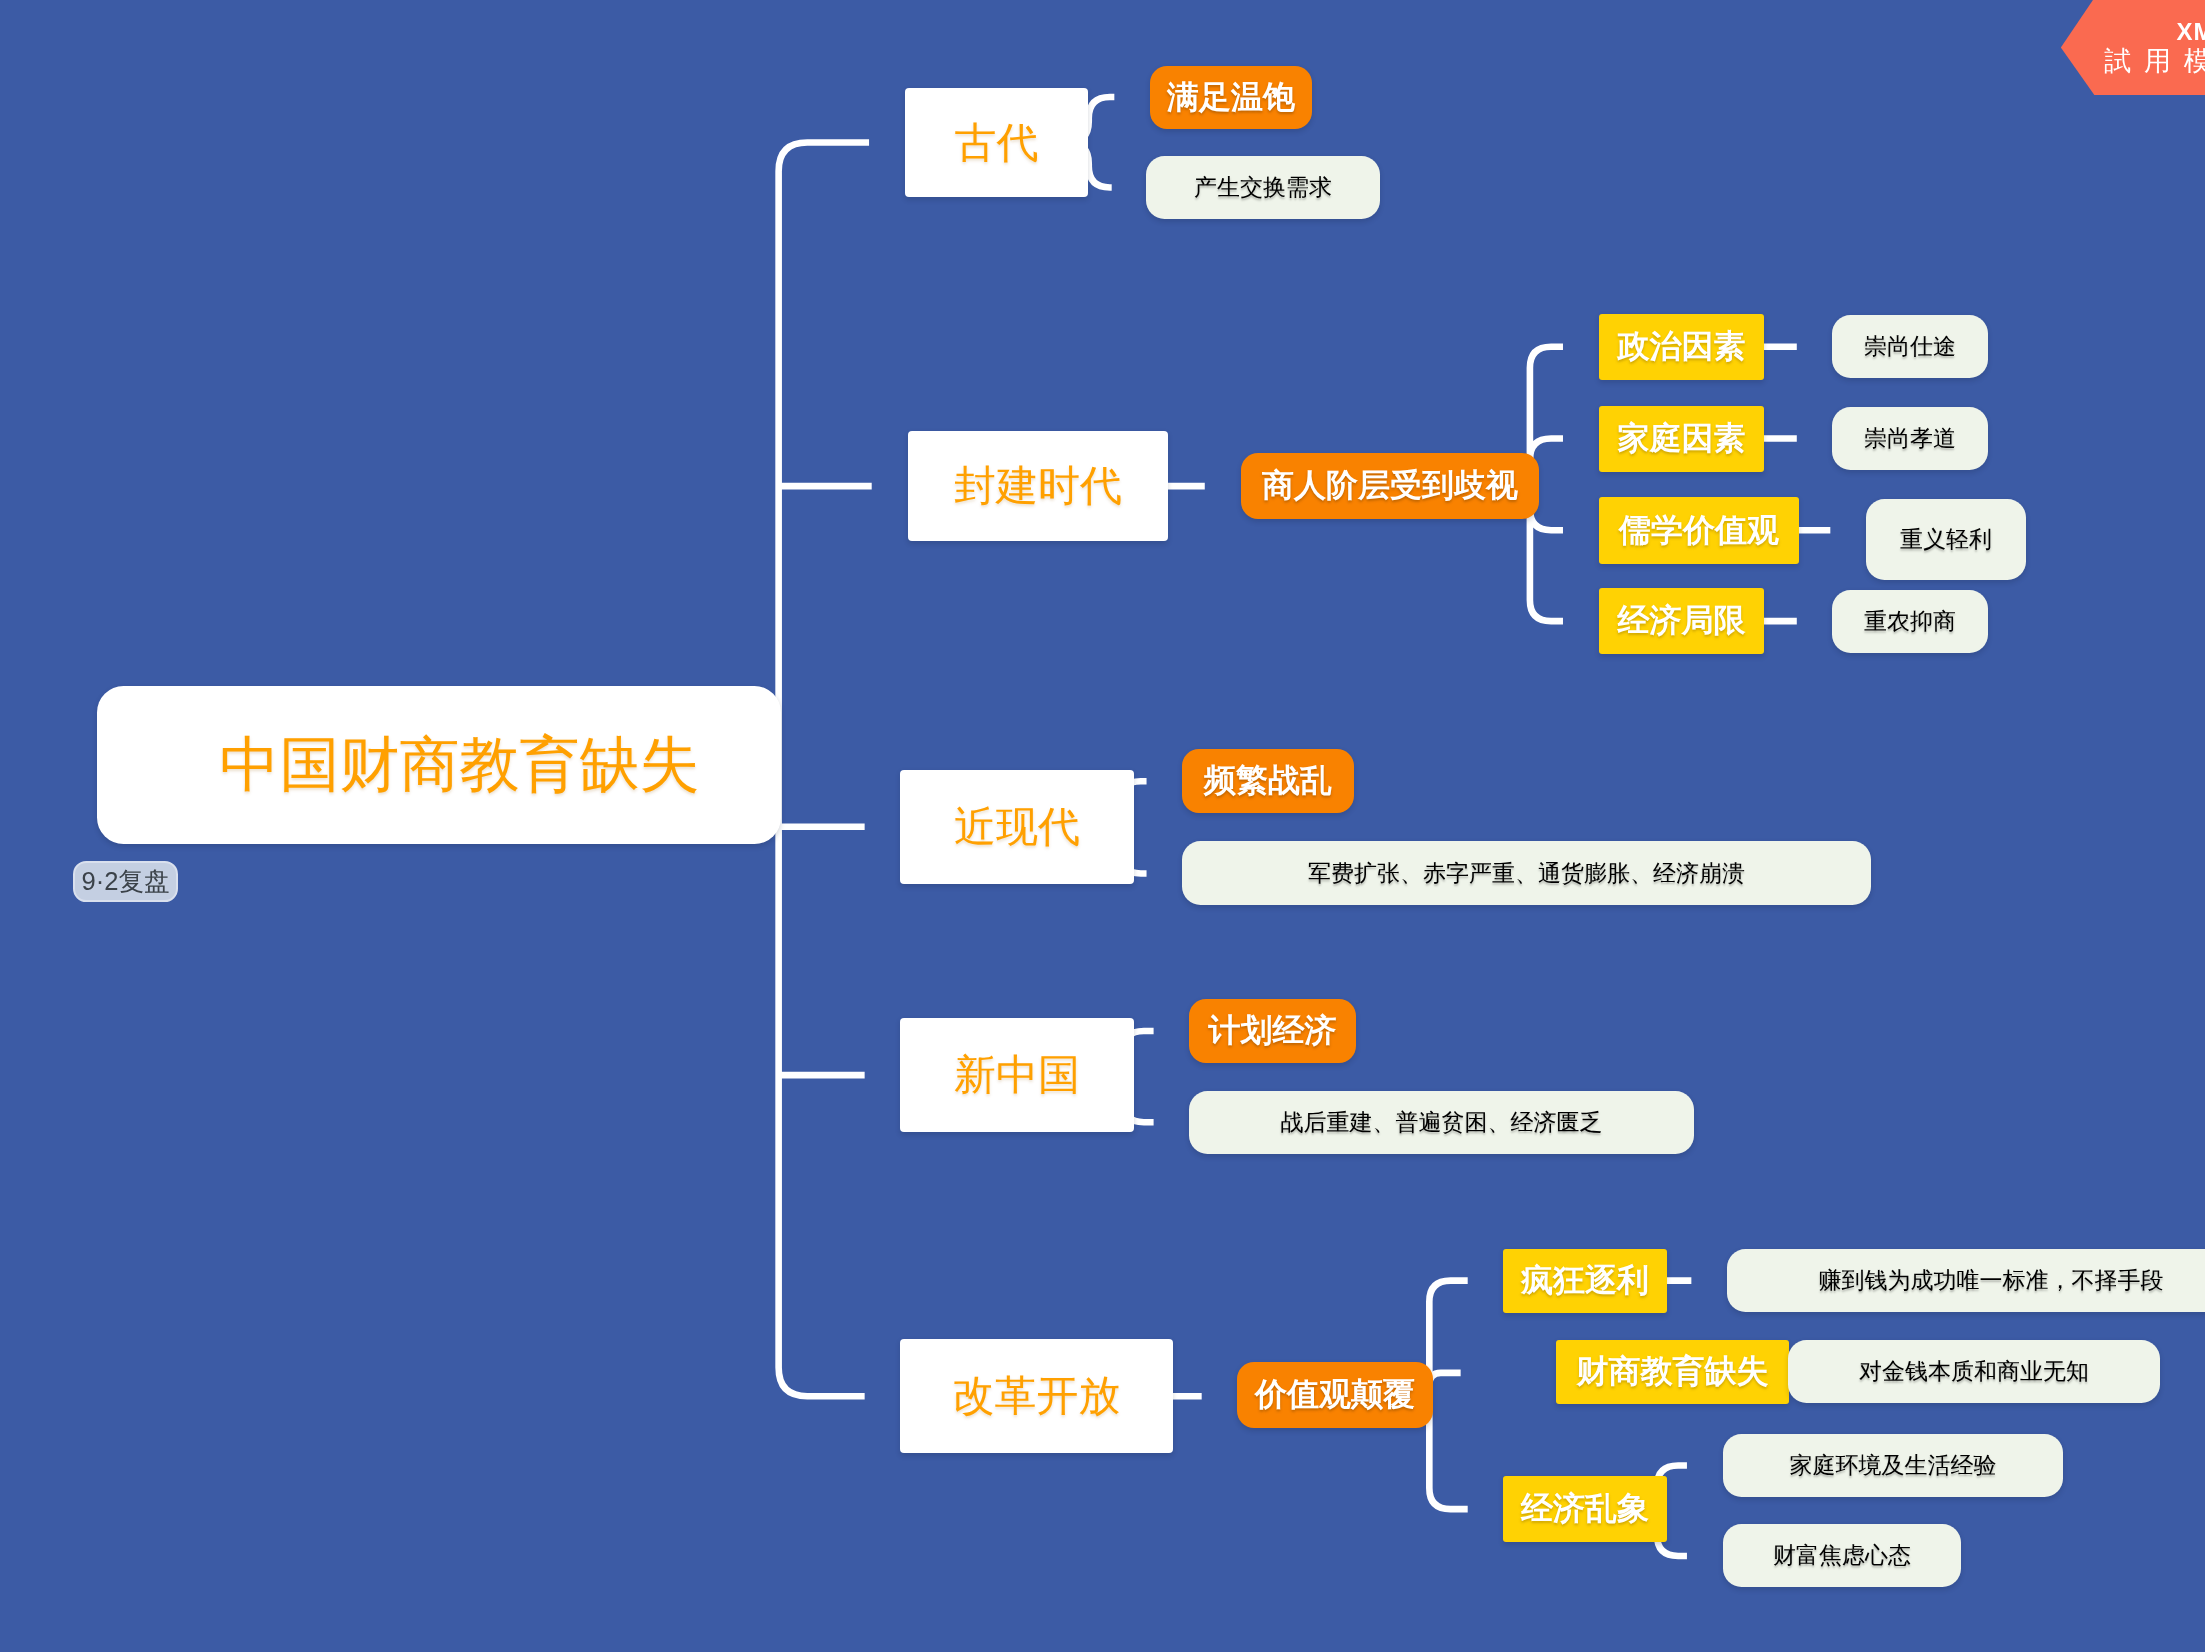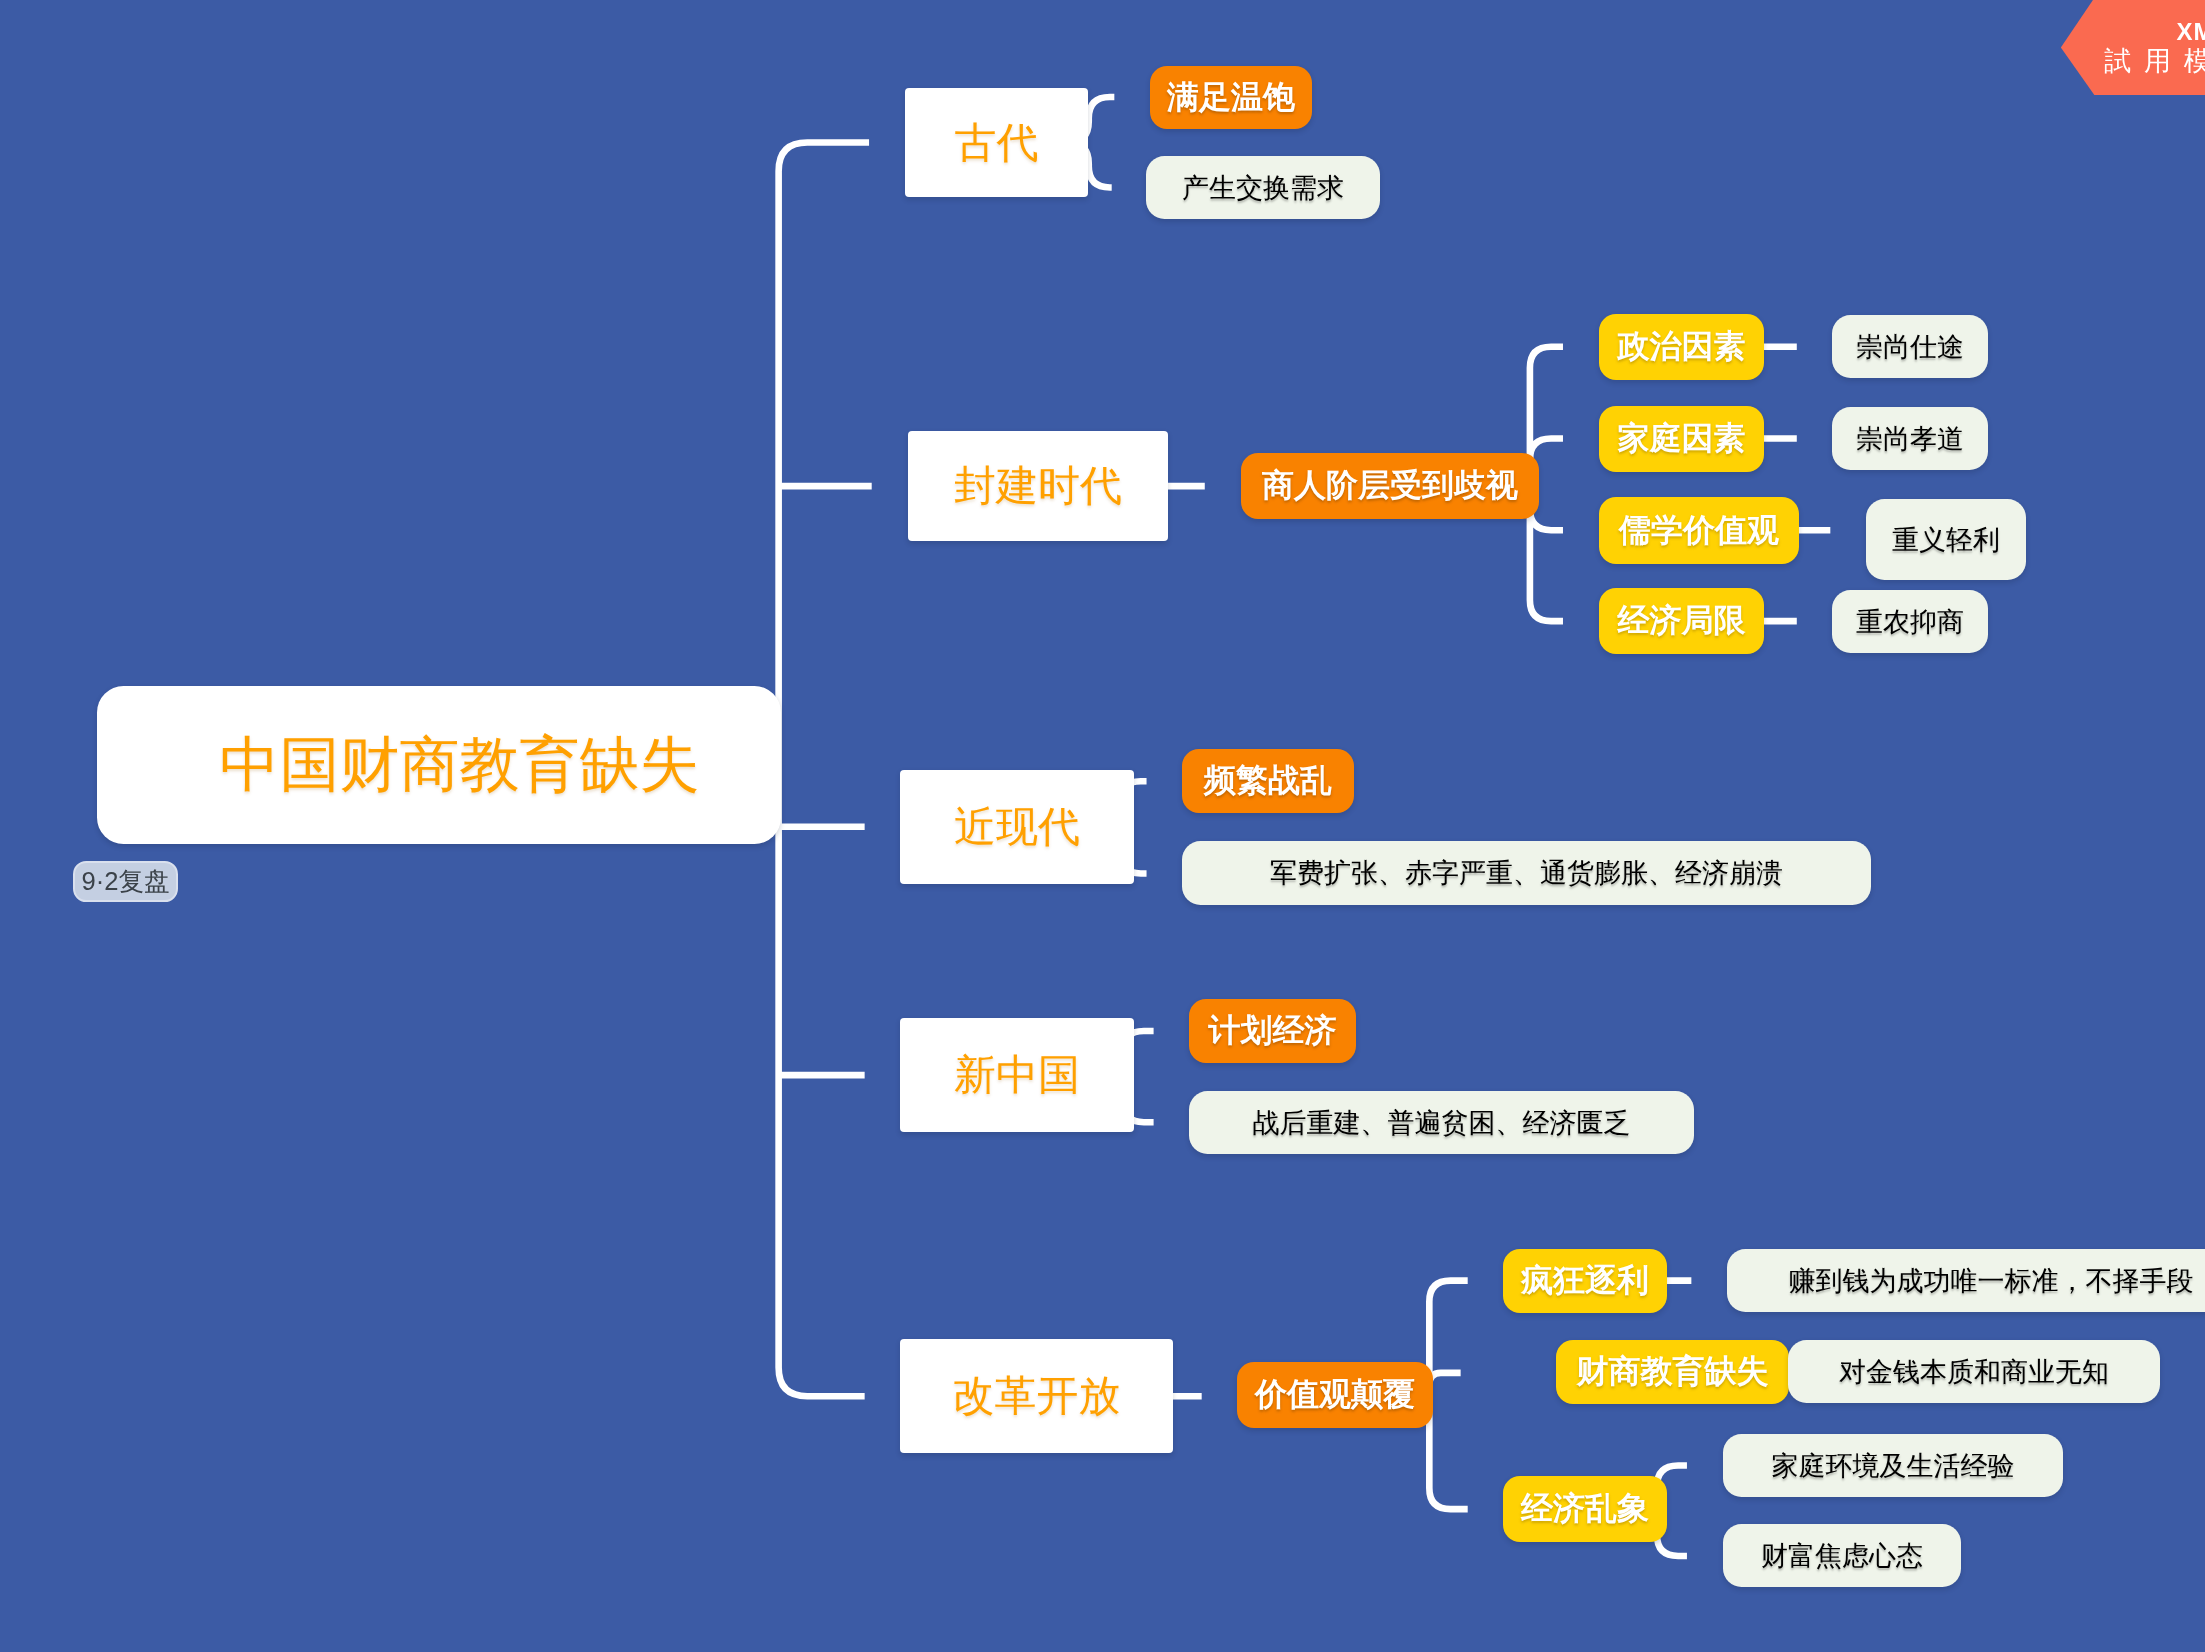--- a/index.html
+++ b/index.html
@@ -28,26 +28,26 @@
     border-radius:4px;font-size:42px;font-weight:500;
     text-shadow:0 2.2px 3.1px rgba(150,90,0,.20);
   }
   .sub-orange{
     background:var(--orange-fill,#f98200);color:var(--colored-text,#fff);
     border-radius:17px;font-size:32px;font-weight:600;
     text-shadow:0 1.8px 2.6px rgba(90,50,0,.35);
   }
   .sub-yellow{
     background:var(--yellow-fill,#ffd203);color:var(--colored-text,#fff);
-    border-radius:17px;font-size:32px;font-weight:600;
+    border-radius:3px;font-size:32px;font-weight:600;
     text-shadow:0 1.8px 2.6px rgba(120,90,0,.35);
   }
   .leaf{
     background:var(--leaf-fill,#eff4ea);color:var(--leaf-text,#000);
-    border-radius:18.5px;font-size:27px;font-weight:400;
+    border-radius:18.5px;font-size:23px;font-weight:400;
     text-shadow:0 1.8px 2.2px rgba(0,0,0,.28);
   }
   .note-badge{
     position:absolute;display:flex;align-items:center;justify-content:center;
     background:var(--note-badge-fill,#c4cfe2);color:var(--note-badge-text,#3b4249);
     border:2.2px solid #d9e0ee;border-radius:13.2px;box-sizing:border-box;
     font-size:25.6px;font-weight:500;white-space:nowrap;
   }
   .trial-badge{
     position:absolute;right:0;top:0;width:231px;height:95px;

